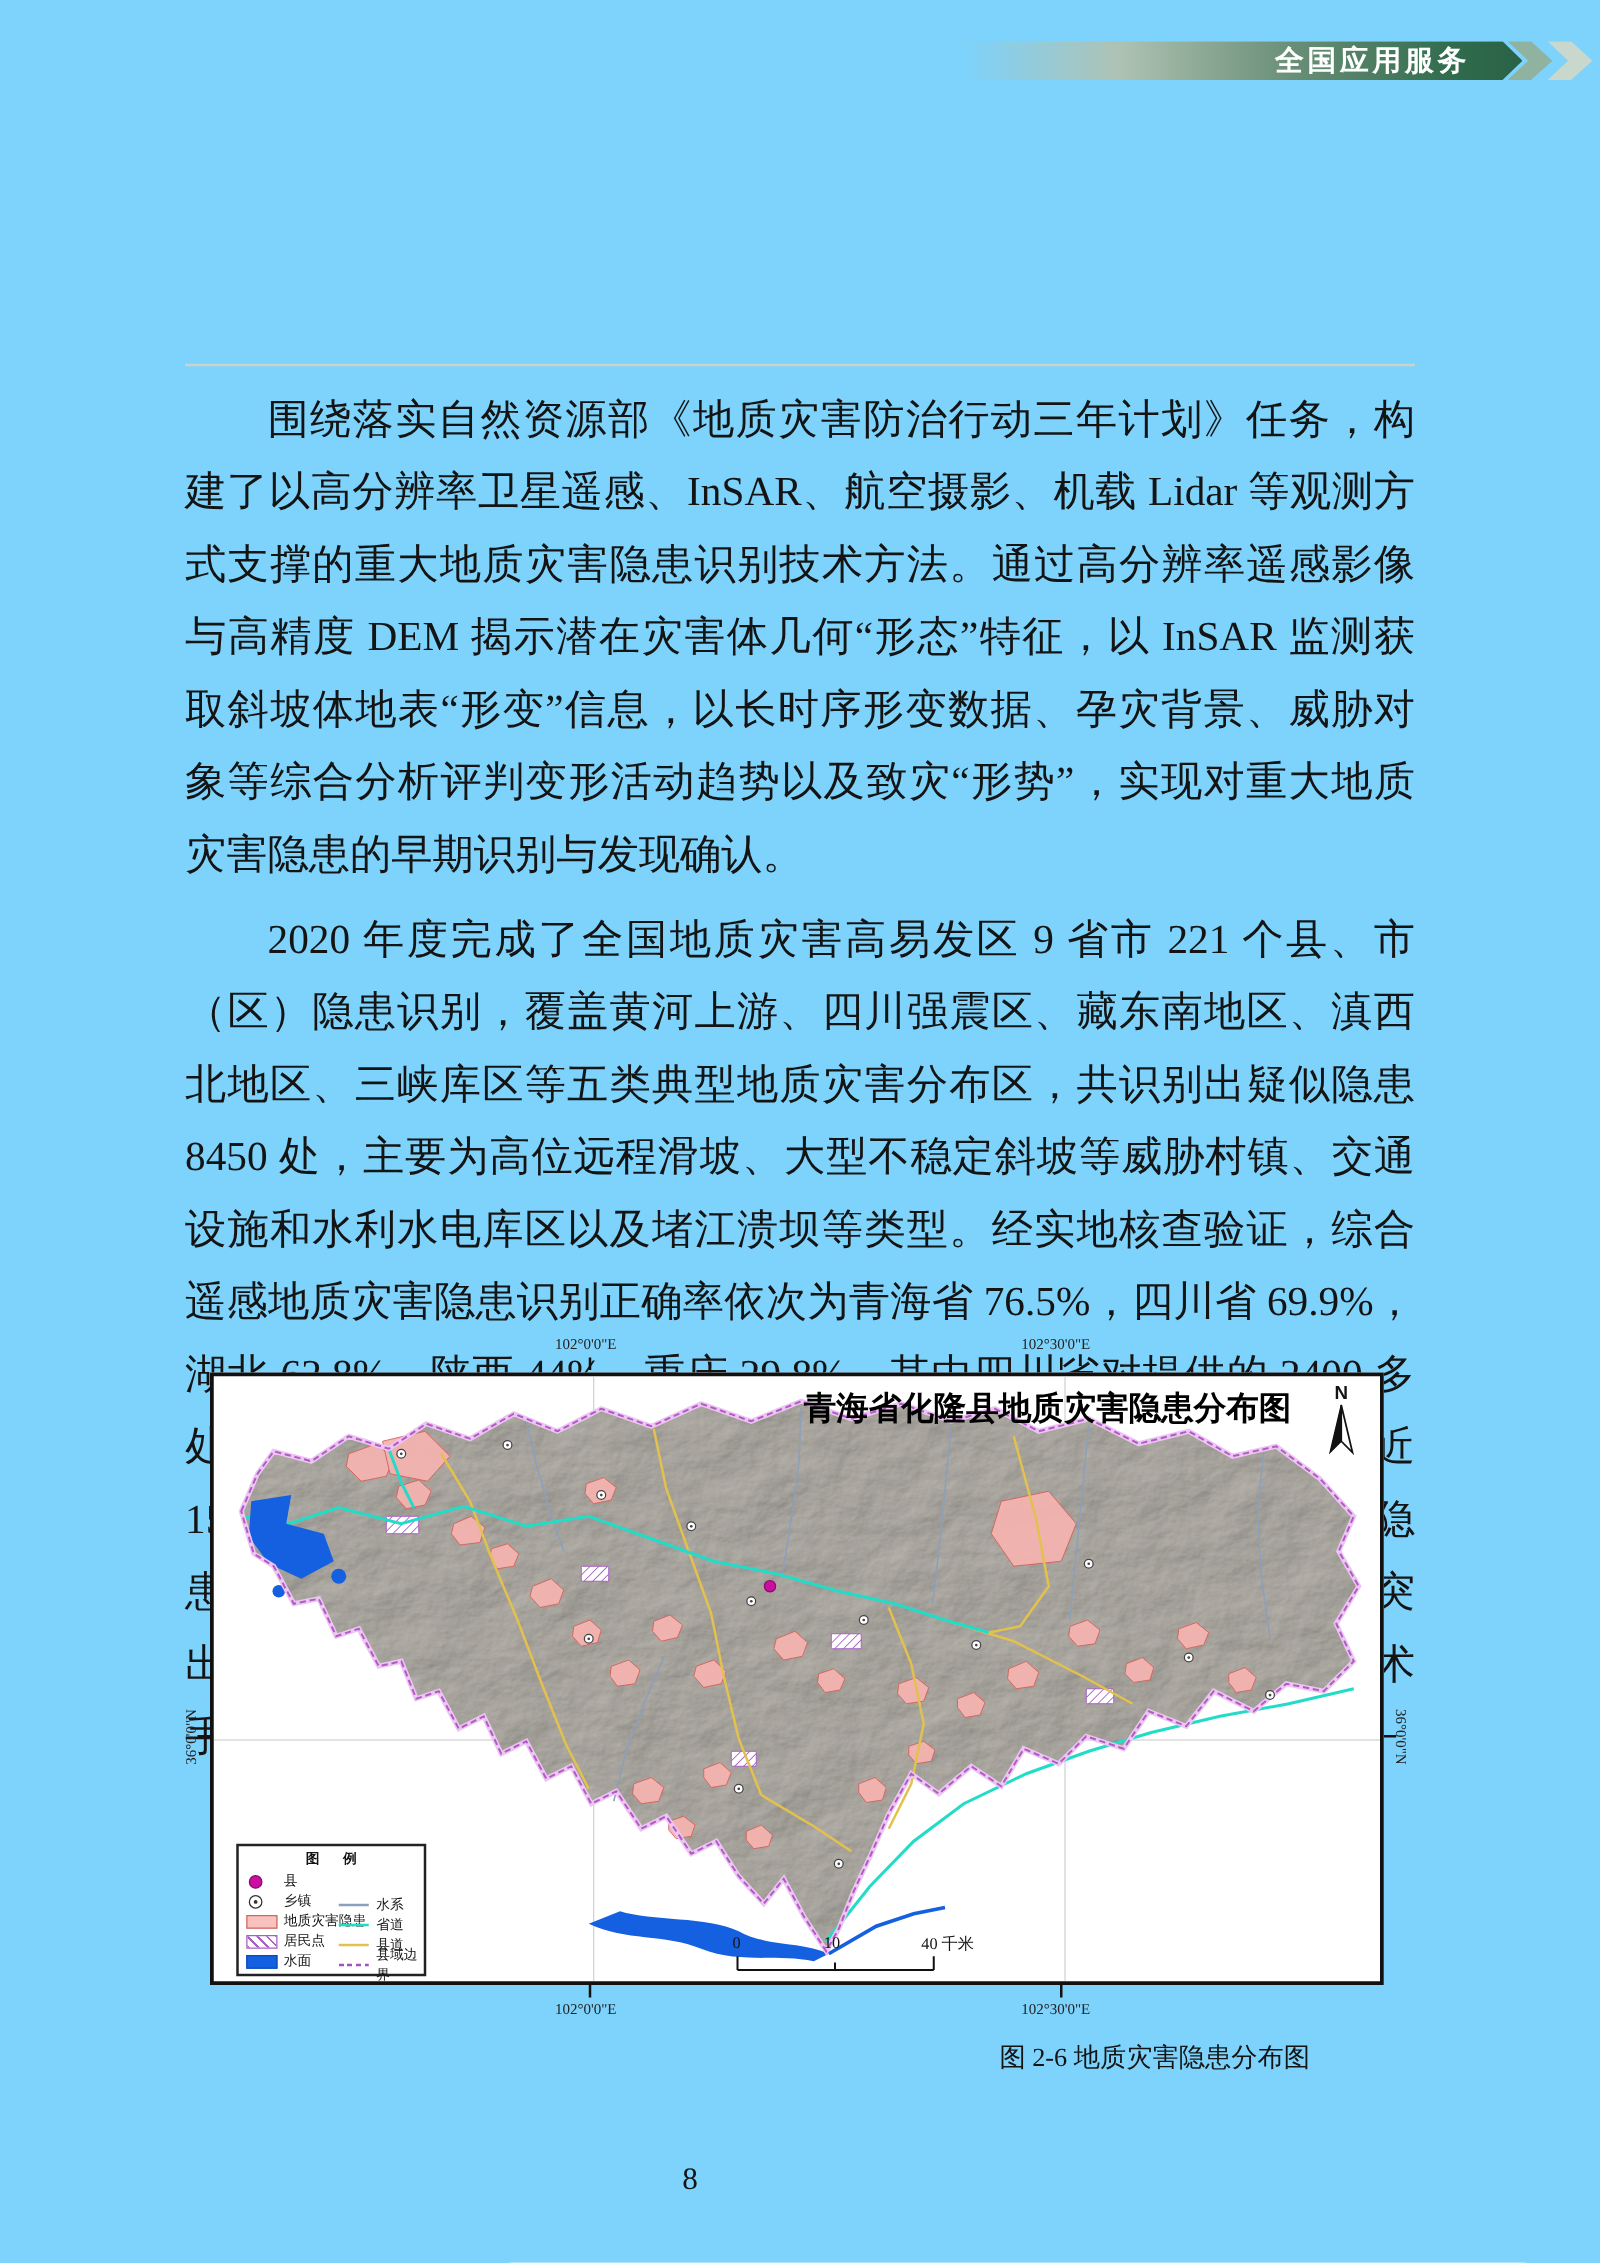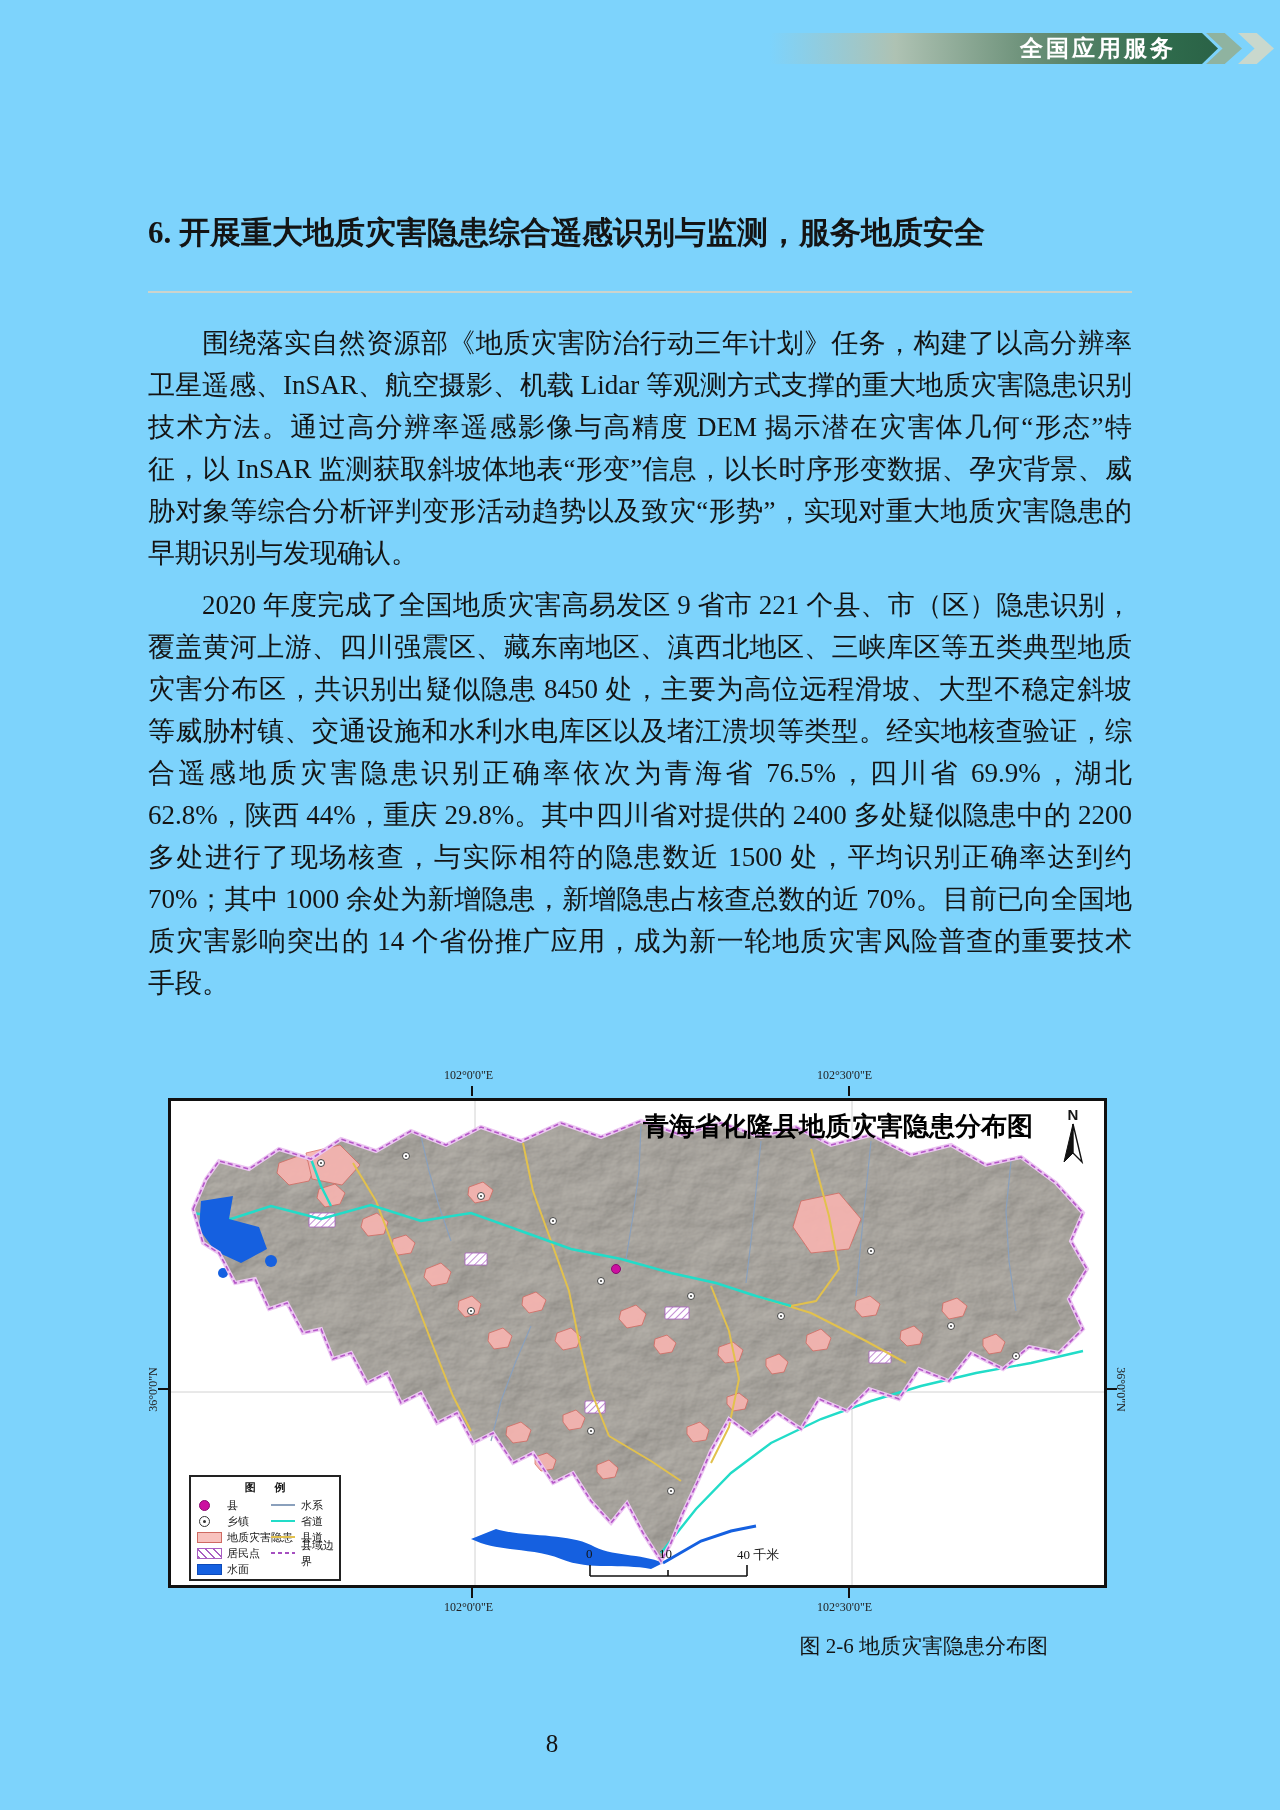--- a/index.html
+++ b/index.html
@@ -21,22 +21,22 @@
   .chev{position:absolute; top:33px; width:36px; height:31px;
     clip-path:polygon(0 0, 52% 0, 100% 50%, 52% 100%, 0 100%, 46% 50%);}
   .chev1{left:1206px; background:#8fb3a0;}
   .chev2{left:1238px; background:#c9d8cd;}
   
   .heading{
     position:absolute; left:148px; top:212px; width:990px;
     font-size:31px; font-weight:bold; white-space:nowrap;
   }
   .heading-rule{position:absolute; left:148px; top:291px; width:984px; height:2px; background:#ccd3cc;}
-  .body-text{position:absolute; left:148px; top:322px; width:984px;
-    font-size:27px; line-height:42px; text-align:justify; text-justify:inter-ideograph;}
+  .body-text{position:absolute; left:148px; top:307px; width:984px;
+    font-size:33px; line-height:58px; text-align:justify; text-justify:inter-ideograph;}
   .body-text p{margin:0; text-indent:2em;}
   .body-text p + p{margin-top:10px;}
   
   .coord{position:absolute; font-size:12px; color:#222; white-space:nowrap;}
   .coord.rot-l{transform:rotate(-90deg);}
   .coord.rot-r{transform:rotate(90deg);}
   .tick-v{position:absolute; width:2px; height:10px; background:#111;}
   .tick-h{position:absolute; width:10px; height:2px; background:#111;}
   .map-frame{
     position:absolute; left:168px; top:1098px; width:939px; height:490px;
@@ -51,21 +51,21 @@
   .north-n{font-family:"Liberation Sans","DejaVu Sans",sans-serif; font-weight:bold; font-size:15px; line-height:15px;}
   
   .legend{
     position:absolute; left:18px; top:374px; width:152px; height:106px;
     border:2px solid #222; background:#fff; box-sizing:border-box;
     font-size:11px; line-height:16px;
   }
   .legend-title{text-align:center; font-weight:bold; letter-spacing:8px; padding-left:8px; margin-top:2px;}
   .lg-col{position:absolute; top:20px;}
   .lg-col.left{left:6px;}
-  .lg-col.right{left:80px;}
+  .lg-col.right{left:80px;margin-top:19px;}
   .lg-row{display:flex; align-items:center; height:16px;}
   .lg-sym{width:26px; display:flex; align-items:center; justify-content:flex-start; margin-right:4px; flex:0 0 26px;}
   .sym-dot{width:9px; height:9px; border-radius:50%; background:#cc0fa0; border:1px solid #8a0a70; margin-left:2px;}
   .sym-town{width:9px; height:9px; border-radius:50%; border:1px solid #333; position:relative; margin-left:2px; background:#fff;}
   .sym-town::after{content:""; position:absolute; left:3px; top:3px; width:3px; height:3px; border-radius:50%; background:#333;}
   .sym-rect{width:25px; height:11px; box-sizing:border-box;}
   .sym-hazard{background:#f8c2be; border:1px solid #cf6a62;}
   .sym-resid{border:1px solid #a95fc2;
     background:repeating-linear-gradient(45deg,#a95fc2 0 1.5px,transparent 1.5px 5.5px);}
   .sym-water{background:#1560e0; border:1px solid #0c4ab8;}
@@ -85,21 +85,20 @@
 <body>
 
 <div class="page">
 
   <div class="banner">
     <span class="banner-text">全国应用服务</span>
   </div>
   <div class="chev chev1"></div>
   <div class="chev chev2"></div>
 
-  <div class="heading">6. 开展重大地质灾害隐患综合遥感识别与监测，服务地质安全</div>
   <div class="heading-rule"></div>
 
   <div class="body-text">
     <p>围绕落实自然资源部《地质灾害防治行动三年计划》任务，构建了以高分辨率卫星遥感、InSAR、航空摄影、机载 Lidar 等观测方式支撑的重大地质灾害隐患识别技术方法。通过高分辨率遥感影像与高精度 DEM 揭示潜在灾害体几何“形态”特征，以 InSAR 监测获取斜坡体地表“形变”信息，以长时序形变数据、孕灾背景、威胁对象等综合分析评判变形活动趋势以及致灾“形势”，实现对重大地质灾害隐患的早期识别与发现确认。</p>
     <p>2020 年度完成了全国地质灾害高易发区 9 省市 221 个县、市（区）隐患识别，覆盖黄河上游、四川强震区、藏东南地区、滇西北地区、三峡库区等五类典型地质灾害分布区，共识别出疑似隐患 8450 处，主要为高位远程滑坡、大型不稳定斜坡等威胁村镇、交通设施和水利水电库区以及堵江溃坝等类型。经实地核查验证，综合遥感地质灾害隐患识别正确率依次为青海省 76.5%，四川省 69.9%，湖北 62.8%，陕西 44%，重庆 29.8%。其中四川省对提供的 2400 多处疑似隐患中的 2200 多处进行了现场核查，与实际相符的隐患数近 1500 处，平均识别正确率达到约 70%；其中 1000 余处为新增隐患，新增隐患占核查总数的近 70%。目前已向全国地质灾害影响突出的 14 个省份推广应用，成为新一轮地质灾害风险普查的重要技术手段。</p>
   </div>
 
   <div class="coord" style="left:444px; top:1068px;">102°0'0"E</div>
   <div class="coord" style="left:817px; top:1068px;">102°30'0"E</div>
   <div class="tick-v" style="left:471px; top:1086px;"></div>

